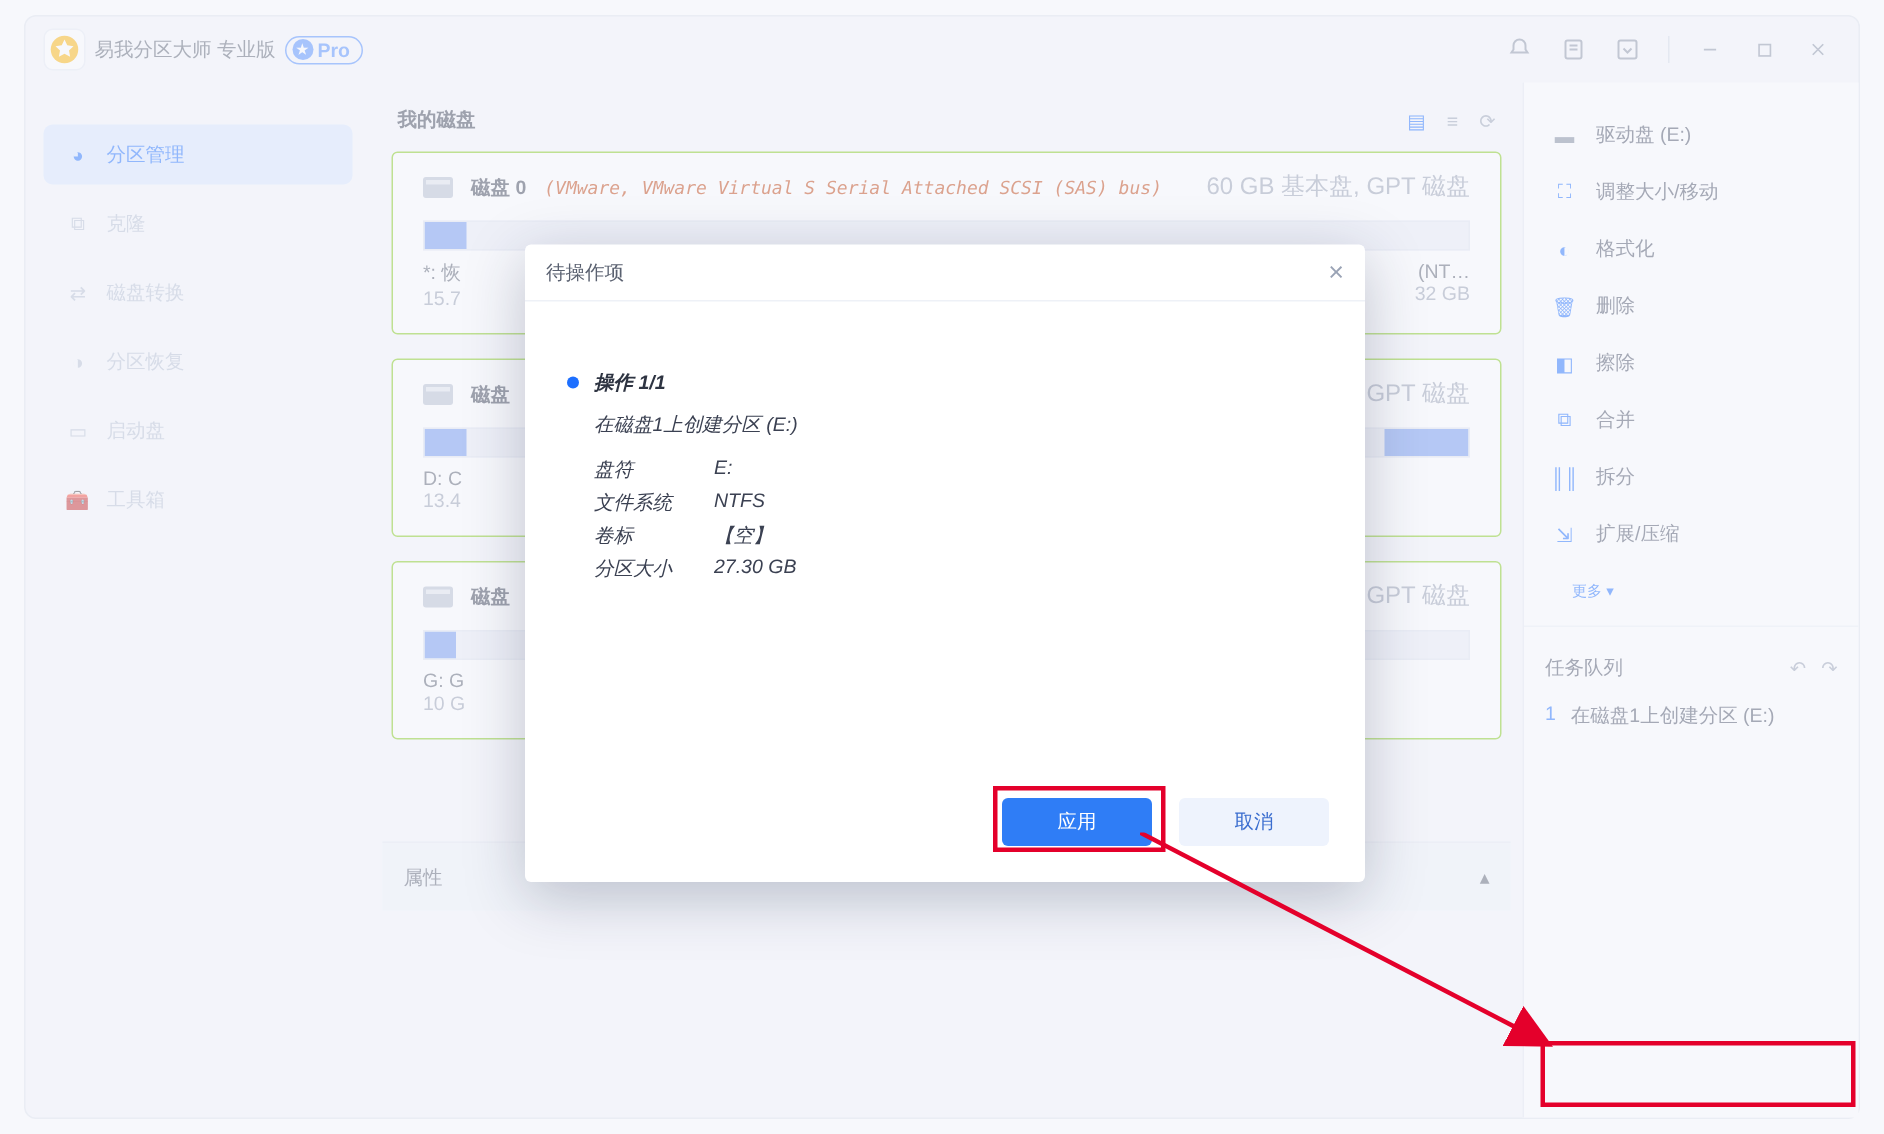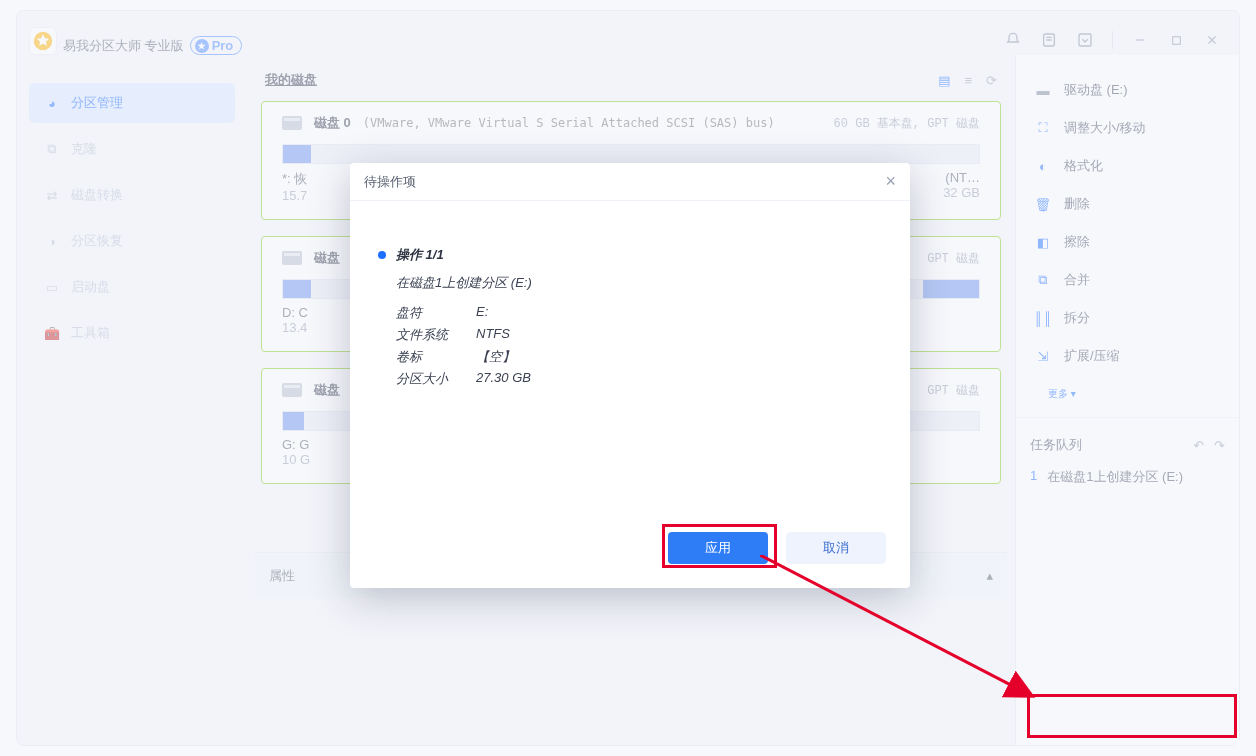--- a/index.html
+++ b/index.html
@@ -1,21 +1,21 @@
 <!DOCTYPE html>
 <html><head>
 <meta charset="utf-8">
 <style>
 * { margin:0; padding:0; box-sizing:border-box; font-family:"Microsoft YaHei","PingFang SC",sans-serif; font-size:13px; }
 body { background:#fff; width:1256px; height:756px; position:relative; overflow:hidden; }
 
 .window { position:absolute; left:16px; top:10px; right:16px; bottom:10px; background:#f5f7fb; border:1px solid #e2e6ee; border-radius:8px; display:flex; flex-direction:column; }
 
 
-.titlebar { height:44px; display:flex; align-items:flex-end; padding:0 12px; }
+.titlebar { height:44px; display:flex; align-items:center; padding:0 12px; }
 .app-icon { width:28px; height:28px; border-radius:6px; background:#fff; display:flex; align-items:center; justify-content:center; margin-right:6px; border:1px solid #e8ecf3;}
 .app-icon svg { width:20px; height:20px; }
 .app-title { color:#5a6170; margin-right:6px; }
 .pro-badge { display:inline-flex; align-items:center; border:1px solid #4f8cff; border-radius:12px; padding:1px 8px 1px 4px; color:#4f8cff; font-size:11px; font-weight:bold; }
 .pro-badge .star{ width:14px;height:14px;border-radius:50%;background:#4f8cff;display:inline-flex;align-items:center;justify-content:center;margin-right:3px;color:#fff;font-size:9px;}
 .spacer{flex:1}
 .title-ctrls{ display:flex; align-items:center; gap:6px;}
 .title-btn{ width:30px; height:30px; display:flex; align-items:center; justify-content:center; color:#7e8697; border-radius:4px;}
 .divider-v{ width:1px; height:18px; background:#d6dbe6; margin:0 6px;}
 
@@ -23,33 +23,33 @@
 
 
 .sidebar { width:230px; padding:28px 12px 0 12px; display:flex; flex-direction:column; gap:6px;}
 .nav-item{ height:40px; display:flex; align-items:center; gap:10px; padding:0 14px; border-radius:6px; color:#b9c2d3; }
 .nav-item.active{ background:#d9e7ff; color:#1d6fff; font-weight:500;}
 .nav-ico{ width:18px; display:flex; align-items:center; justify-content:center;}
 
 
 .main { flex:1; padding:16px 8px 0 8px; display:flex; flex-direction:column; min-height:0;}
 .main-head{ display:flex; align-items:center; padding:0 10px 8px 10px;}
-.main-title{ font-weight:600; color:#3b4152;text-decoration:underline;}
+.main-title{ font-weight:600; color:#3b4152;}
 .view-ctrls{ margin-left:auto; display:flex; align-items:center; gap:14px; color:#9aa3b5; }
 .view-btn{ color:#9aa3b5; }
 .view-btn.active{ color:#1d6fff;}
 
 .disk-list{ display:flex; flex-direction:column; gap:16px; padding:4px 6px;}
 .disk-card{ background:#fff; border:1px solid #84cc16; border-radius:4px; padding:12px 20px 16px 20px; }
 .disk-hdr{ display:flex; align-items:center; gap:12px; color:#5a6170;}
 .disk-icon{ width:20px;height:14px; background:#b5becf; border-radius:2px; position:relative;}
 .disk-icon::before{content:"";position:absolute;left:2px;right:2px;top:2px;height:3px;background:#fff;opacity:.6;}
 .disk-name{ font-weight:600; color:#3b4152;}
-.disk-desc{ color:#737373; font-family:monospace; font-size:12px;}
-.disk-meta{ margin-left:auto; color:#98a0b2; font-size:12px; font-family:Liberation Mono, monospace;}
+.disk-desc{ color:#c2410c; font-family:monospace; font-size:12px;font-style:italic;}
+.disk-meta{ margin-left:auto; color:#98a0b2; font-size:16px; font-family:Liberation Sans, sans-serif;}
 .bar{ height:20px; background:#ebeef6; border:1px solid #dfe4ef; margin-top:12px; display:flex; overflow:hidden;}
 .seg{ background:#6d96ef; }
 .parts{ display:flex; gap:60px; margin-top:6px;}
 .part{ font-family:monospace; font-size:12px; color:#5a6170;}
 .part .sub{ color:#98a0b2;}
 .part.right{ margin-left:auto; text-align:right;}
 
 .legend{ display:flex; gap:24px; justify-content:center; padding:26px 0 20px;}
 .lg{ display:flex; align-items:center; gap:6px; color:#6b7386; font-size:12px;}
 .sq{ width:12px;height:12px; border-radius:2px;}

